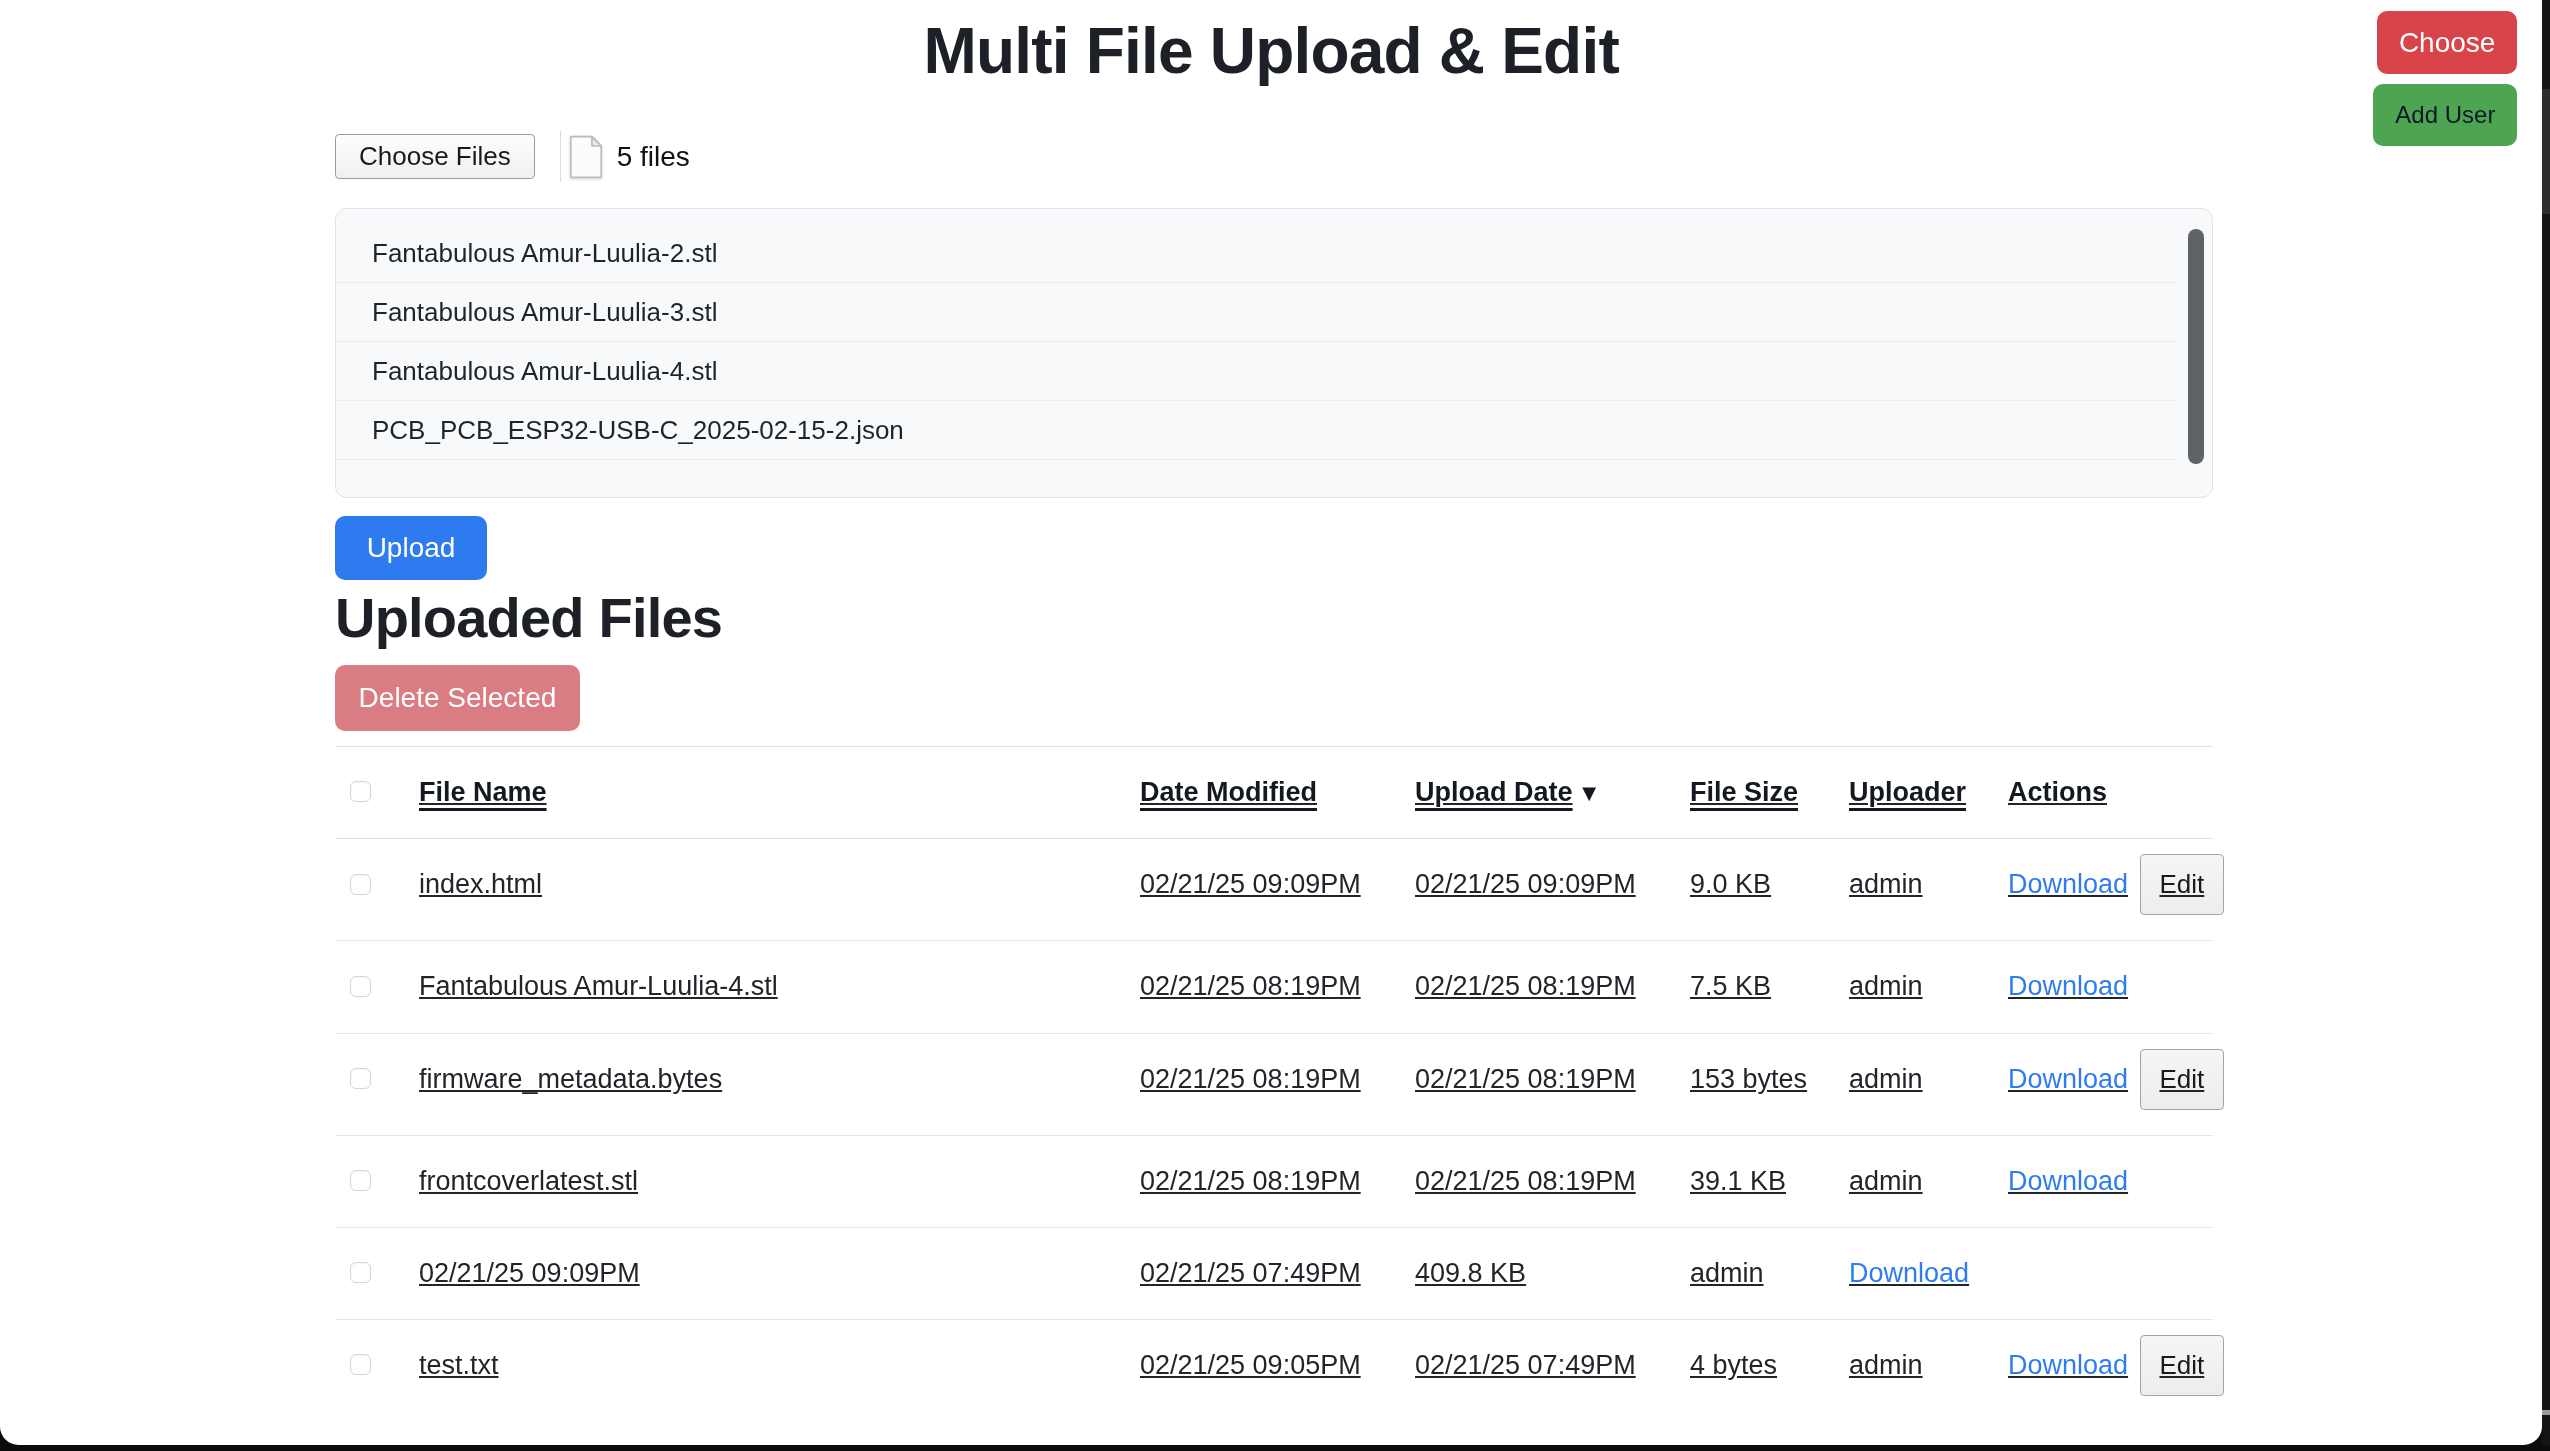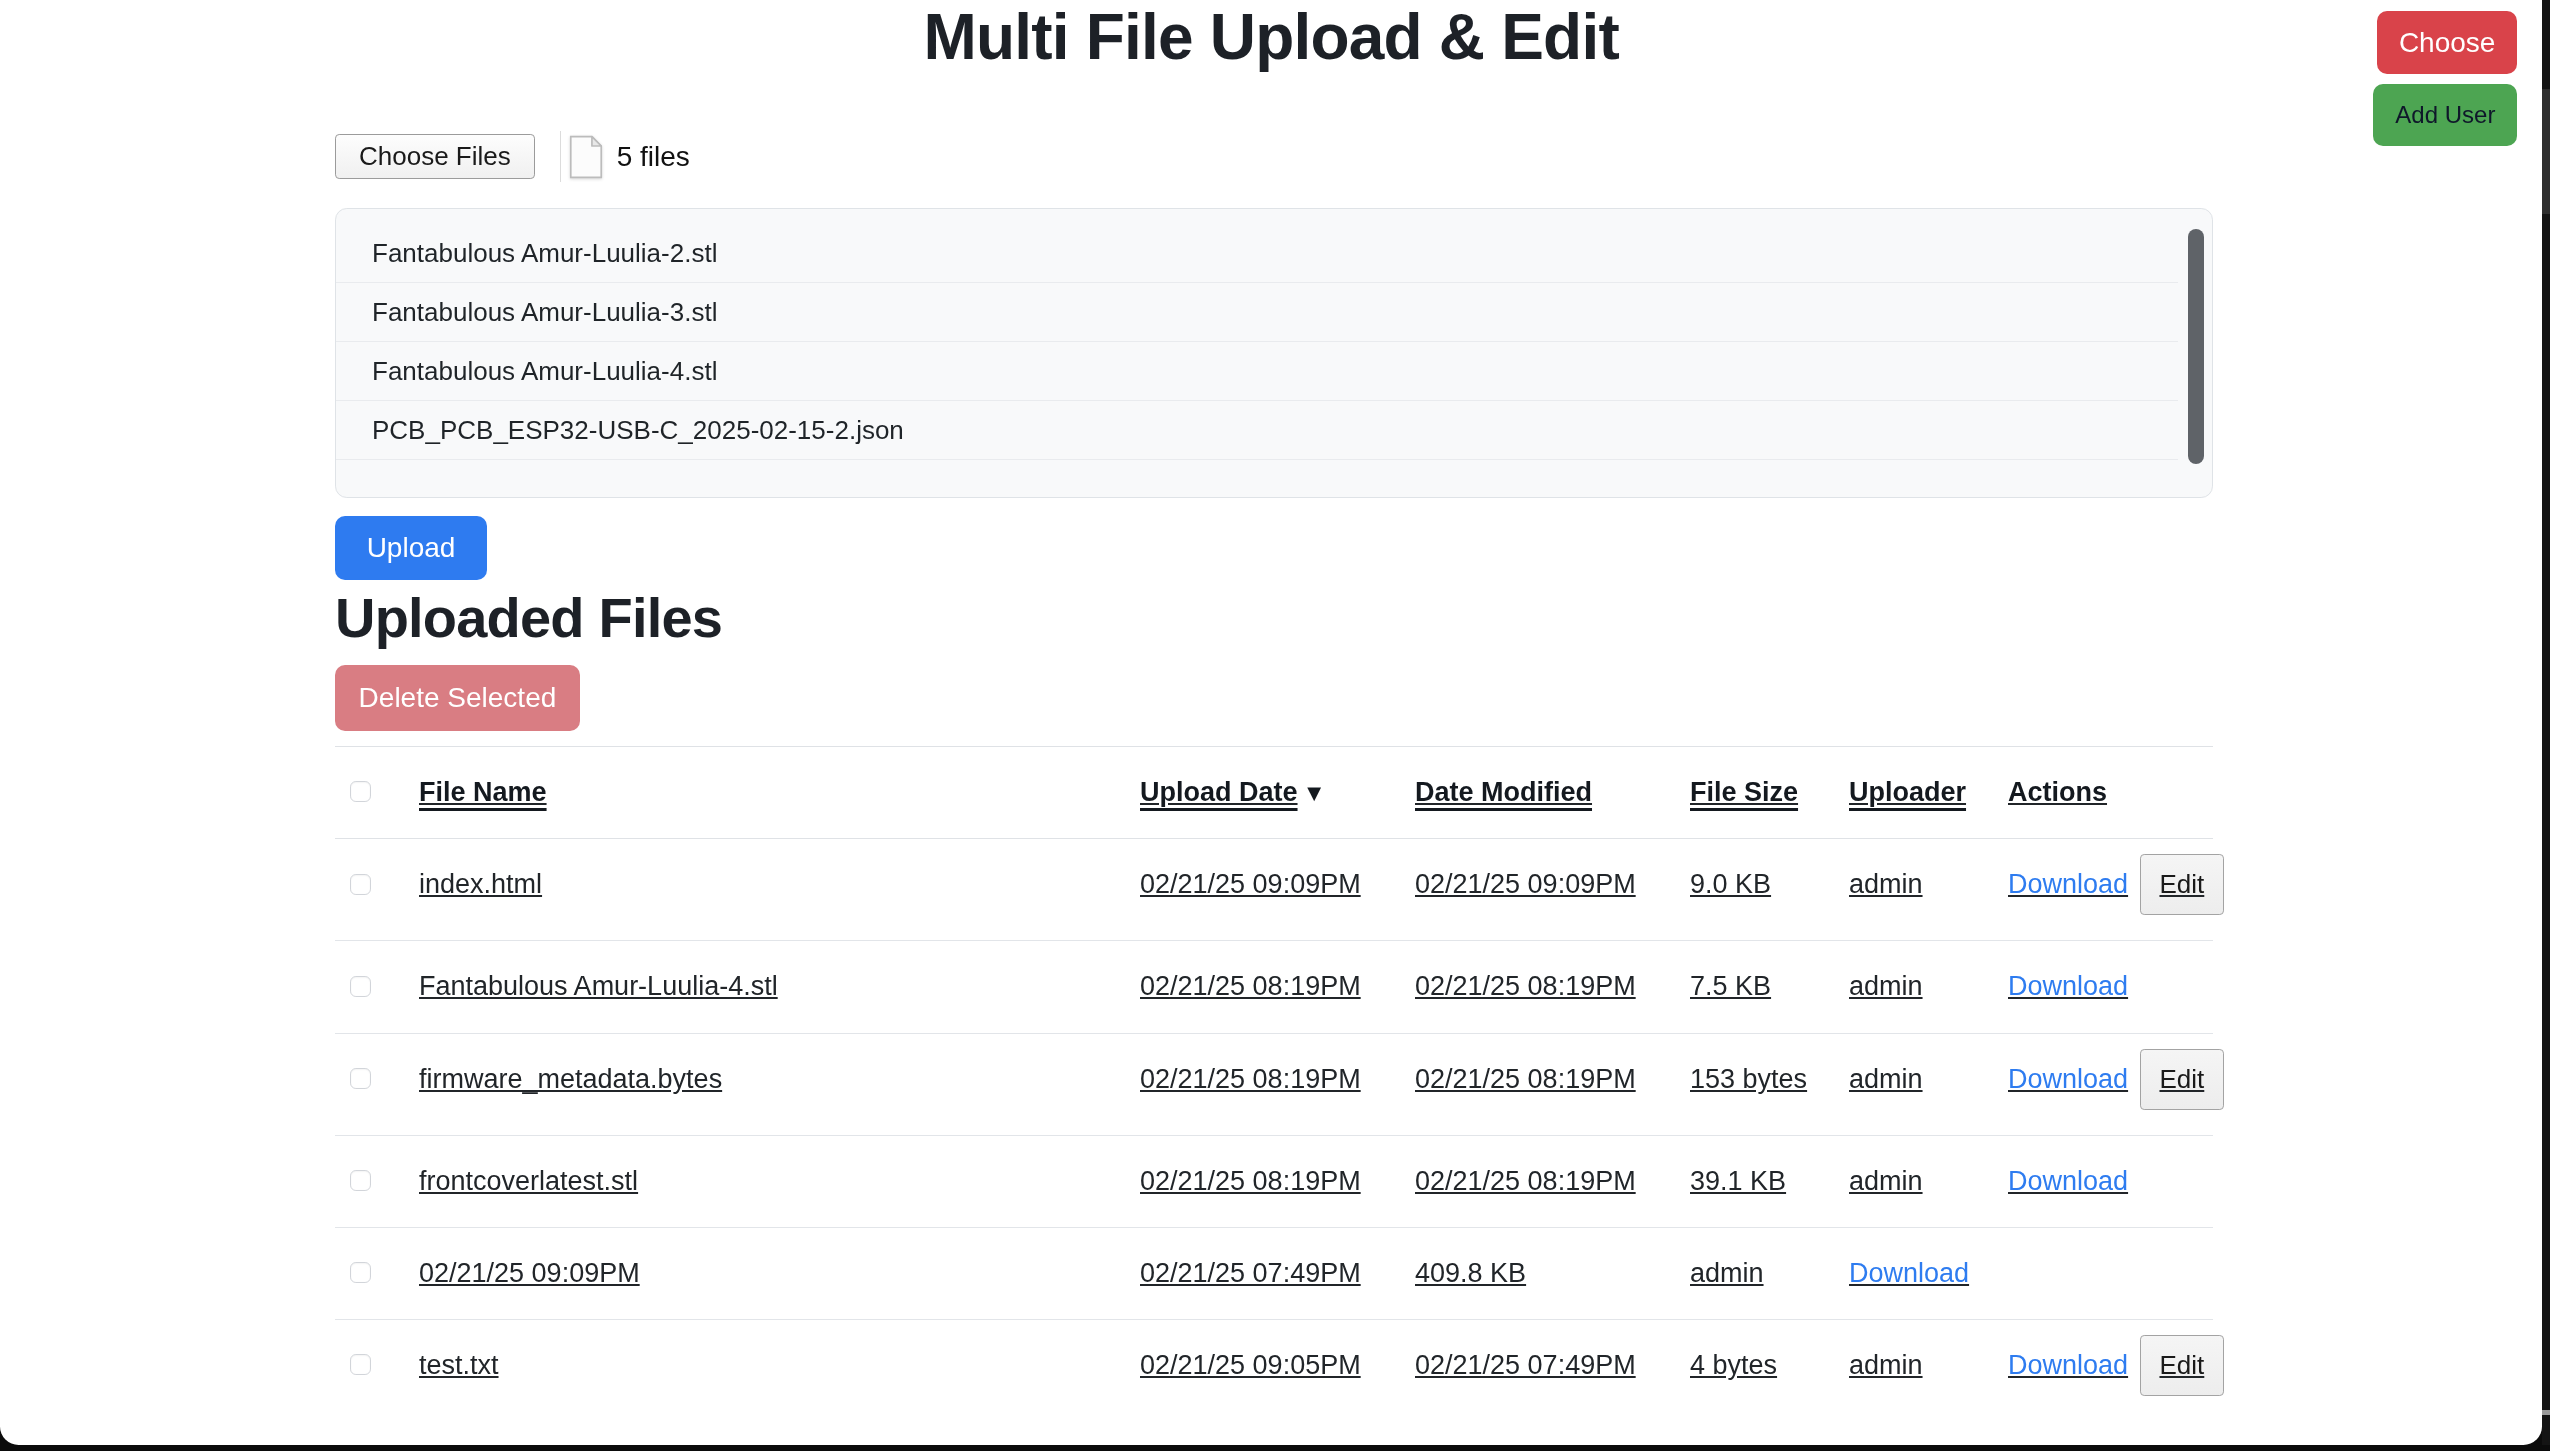--- a/index.html
+++ b/index.html
@@ -34,21 +34,21 @@
   }
   .bottom-edge { position: absolute; left: 0; bottom: 0; width: 100%; height: 6.7px; background: #0b0b0b; }
 
   
   .page-title {
     text-align: center;
     font-size: 64px;
     font-weight: 700;
     letter-spacing: -0.8px;
     color: #1d2127;
-    padding-top: 4px;
+    padding-top: 18px;
     line-height: 1.05;
   }
   .top-buttons { position: absolute; top: 11px; right: 25px; display: flex; flex-direction: column; align-items: flex-end; gap: 10px; }
   .btn { border: none; cursor: pointer; font-family: "Liberation Sans", sans-serif; }
   .btn-logout {
     background: #d9434a; color: #fff; font-size: 28px;
     height: 63px; padding: 0 22px; border-radius: 10px;
   }
   .btn-adduser {
     background: #4da552; color: #0f172a; font-size: 24px;
@@ -178,22 +178,22 @@
 
     <button class="btn btn-delete">Delete Selected</button>
 
     <div class="files-table">
 
       <div class="t-row t-head">
         <div class="t-cell check-cell">
           <input type="checkbox" style="">
         </div>
         <div class="t-cell"><span class="sortable">File Name</span></div>
+        <div class="t-cell"><span class="sortable">Date Modified</span></div>
         <div class="t-cell"><span class="sortable">Upload Date</span><span class="sort-arrow">▼</span></div>
-        <div class="t-cell"><span class="sortable">Date Modified</span></div>
         <div class="t-cell"><span class="sortable">File Size</span></div>
         <div class="t-cell"><span class="sortable">Uploader</span></div>
         <div class="t-cell">Actions</div>
       </div>
 
       <div class="t-row">
         <div class="t-cell check-cell"><input type="checkbox" style=""></div>
         <div class="t-cell name-cell">index.html</div>
         <div class="t-cell">02/21/25 09:09PM</div>
         <div class="t-cell">02/21/25 09:09PM</div>

